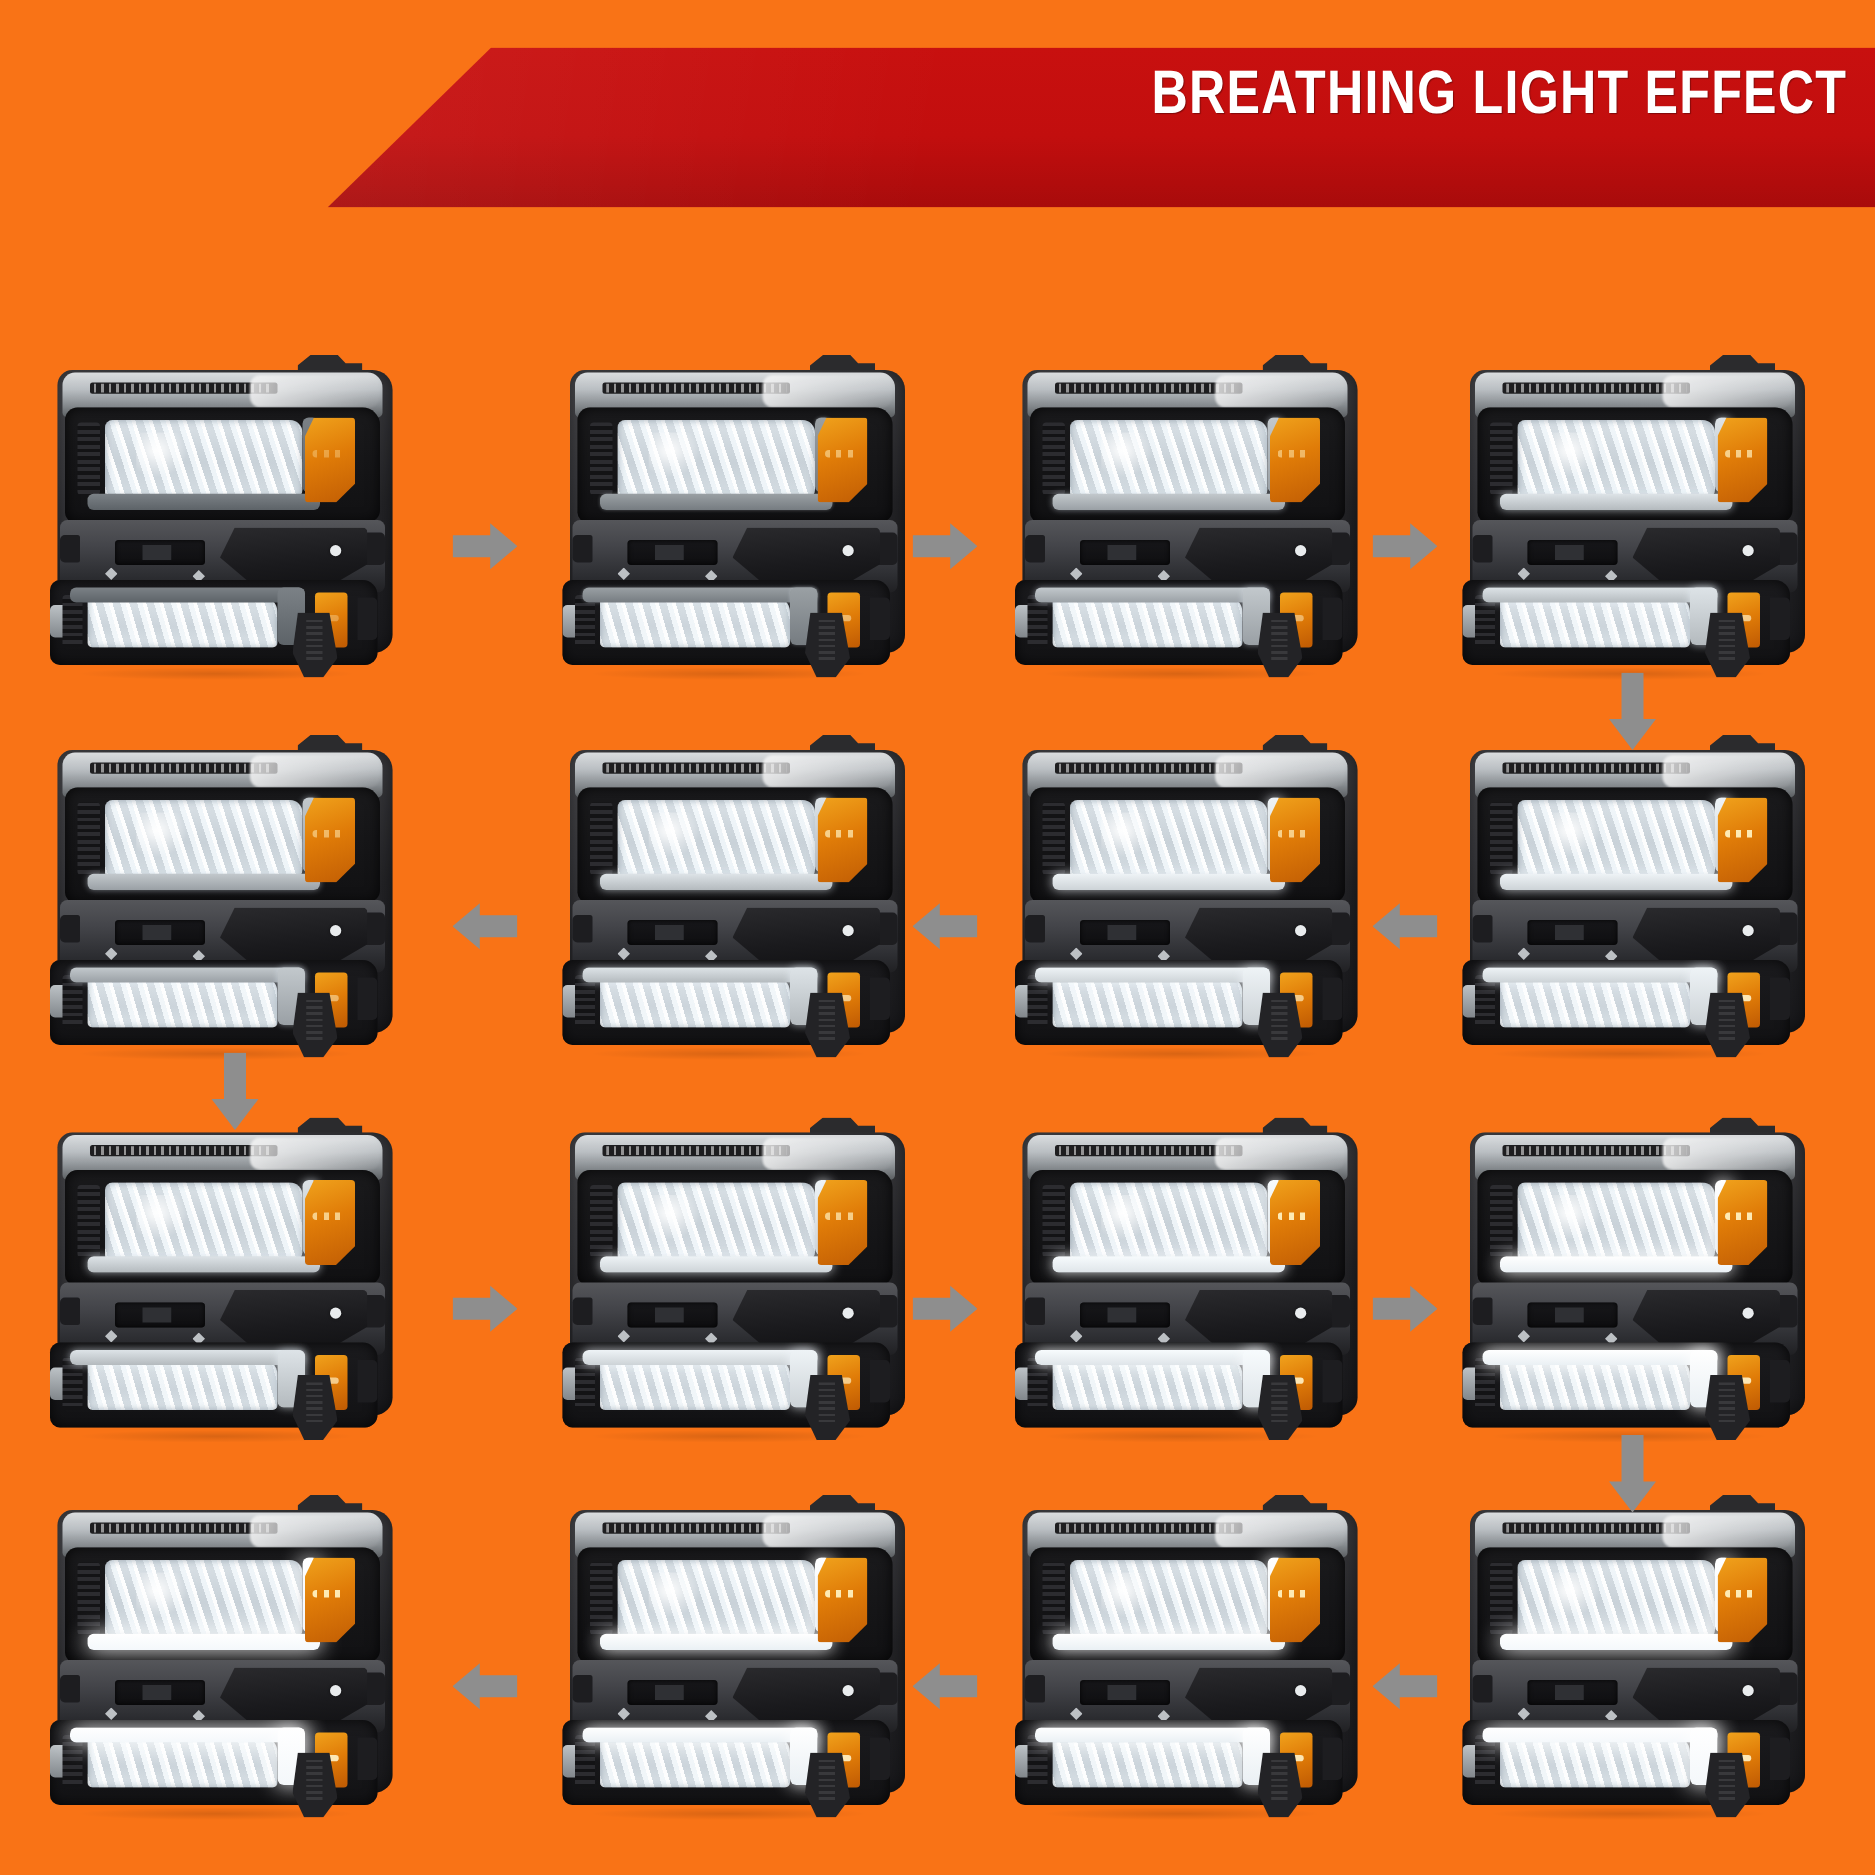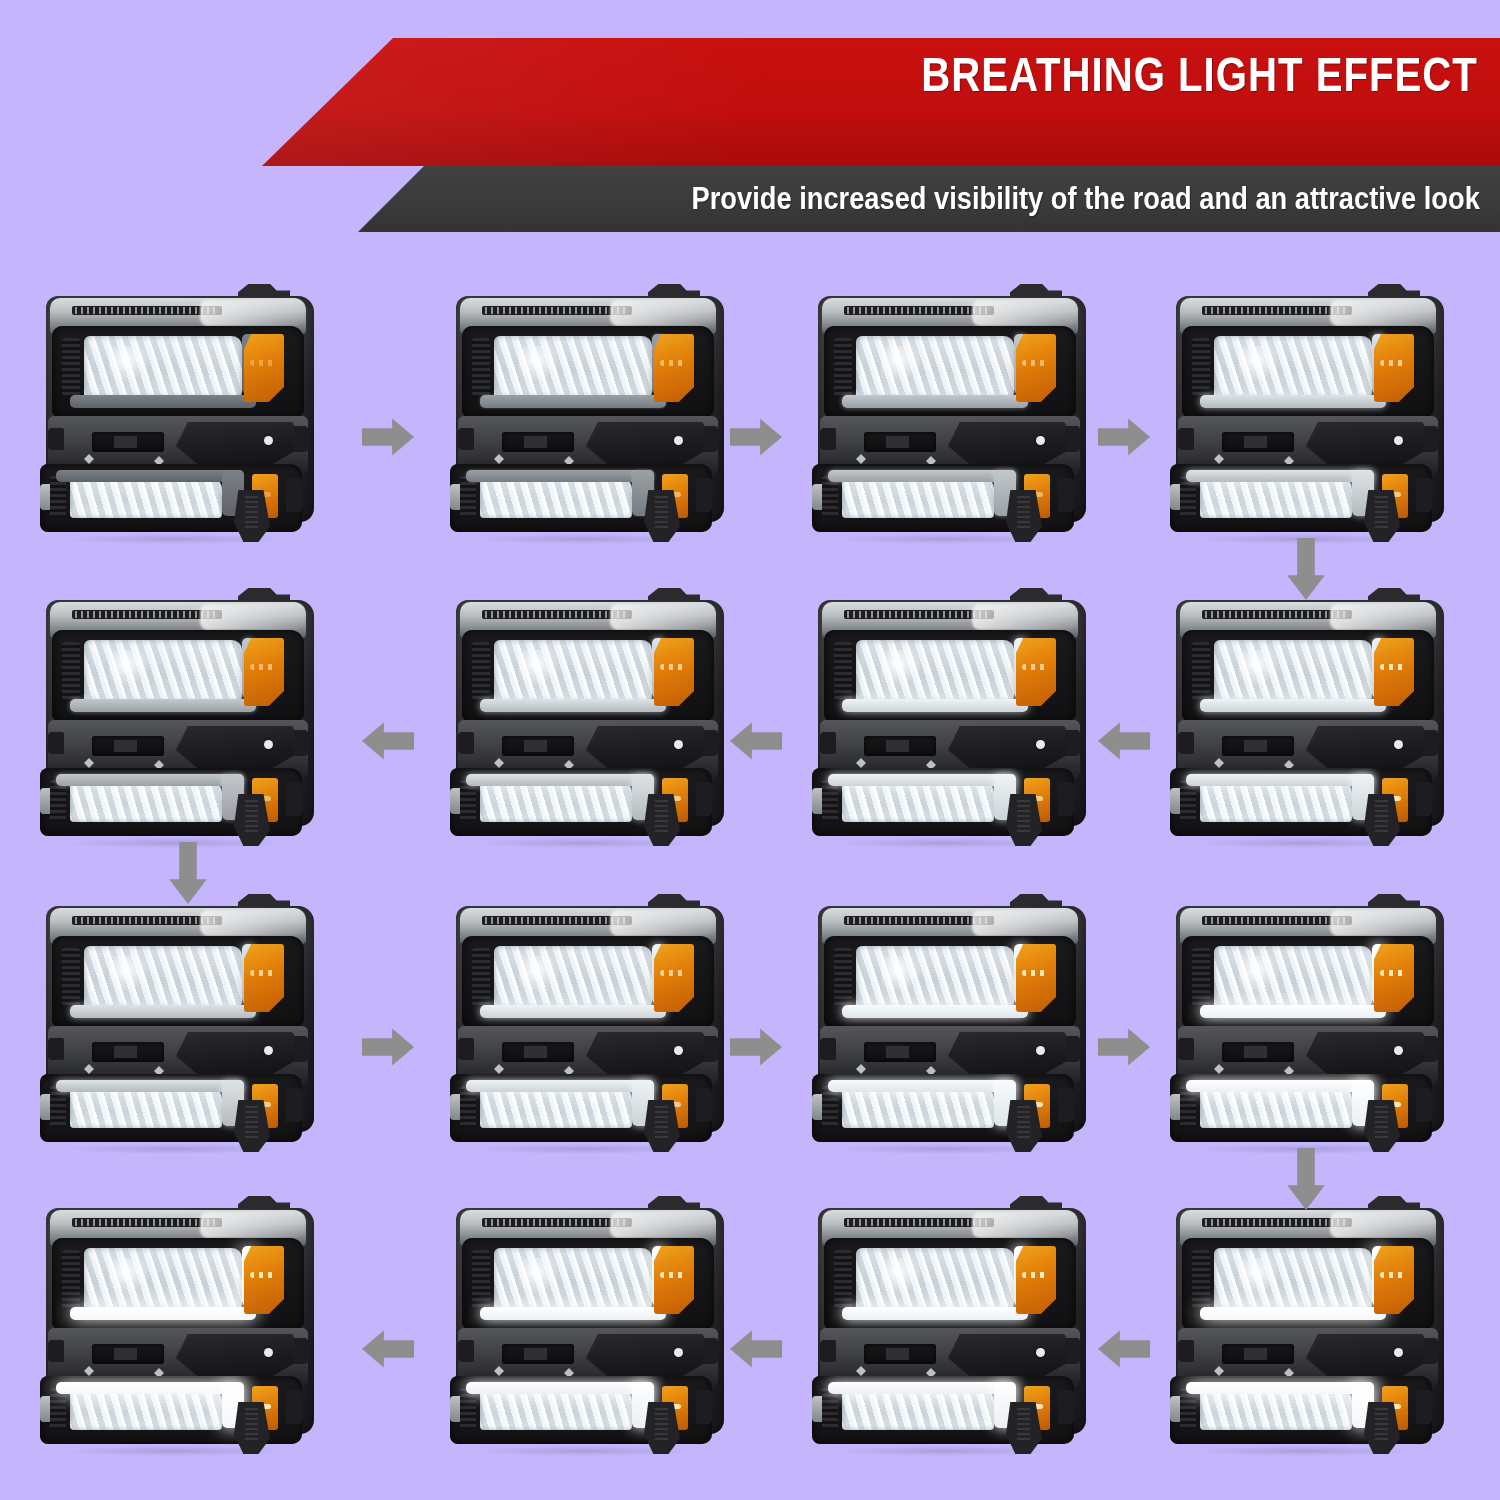--- a/index.html
+++ b/index.html
@@ -10,21 +10,21 @@
     height: 1500px;
     background: #ffffff;
     font-family: "Liberation Sans", sans-serif;
     overflow: hidden;
   }
 
   #page {
     position: relative;
     width: 1500px;
     height: 1500px;
-    background: #c4b5fd;
+    background: #f97316;
   }
 
   
   .header-zone {
     position: absolute;
     top: 0; left: 0;
     width: 1500px;
     height: 265px;
   }
 
@@ -464,25 +464,20 @@
 
   <div class="header-zone">
 
     <div class="banner-red">
       <div class="banner-red-shade"></div>
       <div class="title-text">
         <span class="title-text-inner">BREATHING LIGHT EFFECT</span>
       </div>
     </div>
 
-    <div class="banner-dark">
-      <div class="subtitle-text">
-        <span class="subtitle-text-inner">Provide increased visibility of the road and an attractive look</span>
-      </div>
-    </div>
 
   </div>
 
   <div class="grid" id="grid">
       <div class="row row-0">
         <div class="cell cell-0">
 
   <div class="hl a0">
     <div class="hl-shadow"></div>
     <div class="hl-tab-top"></div>

